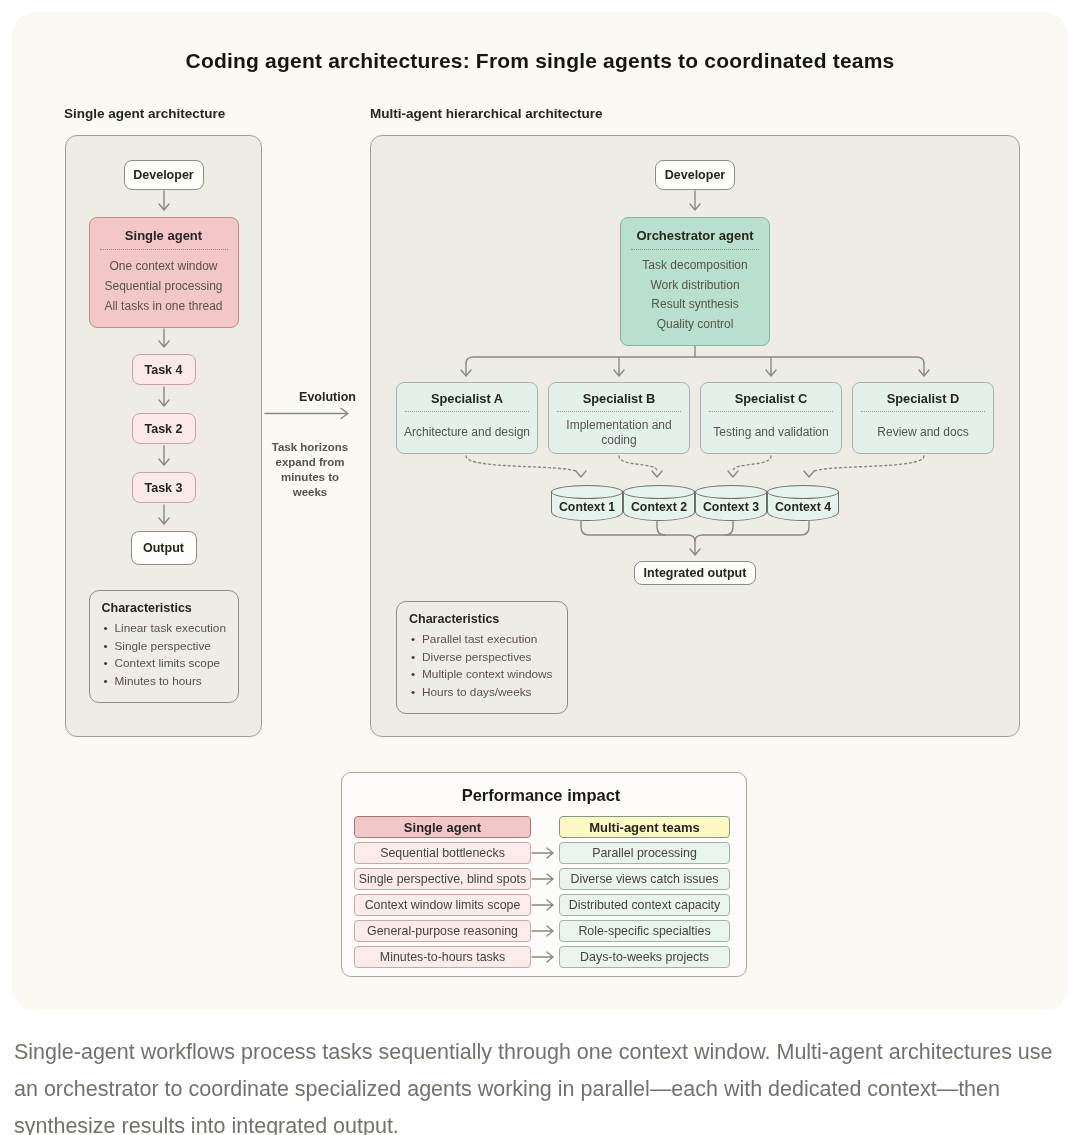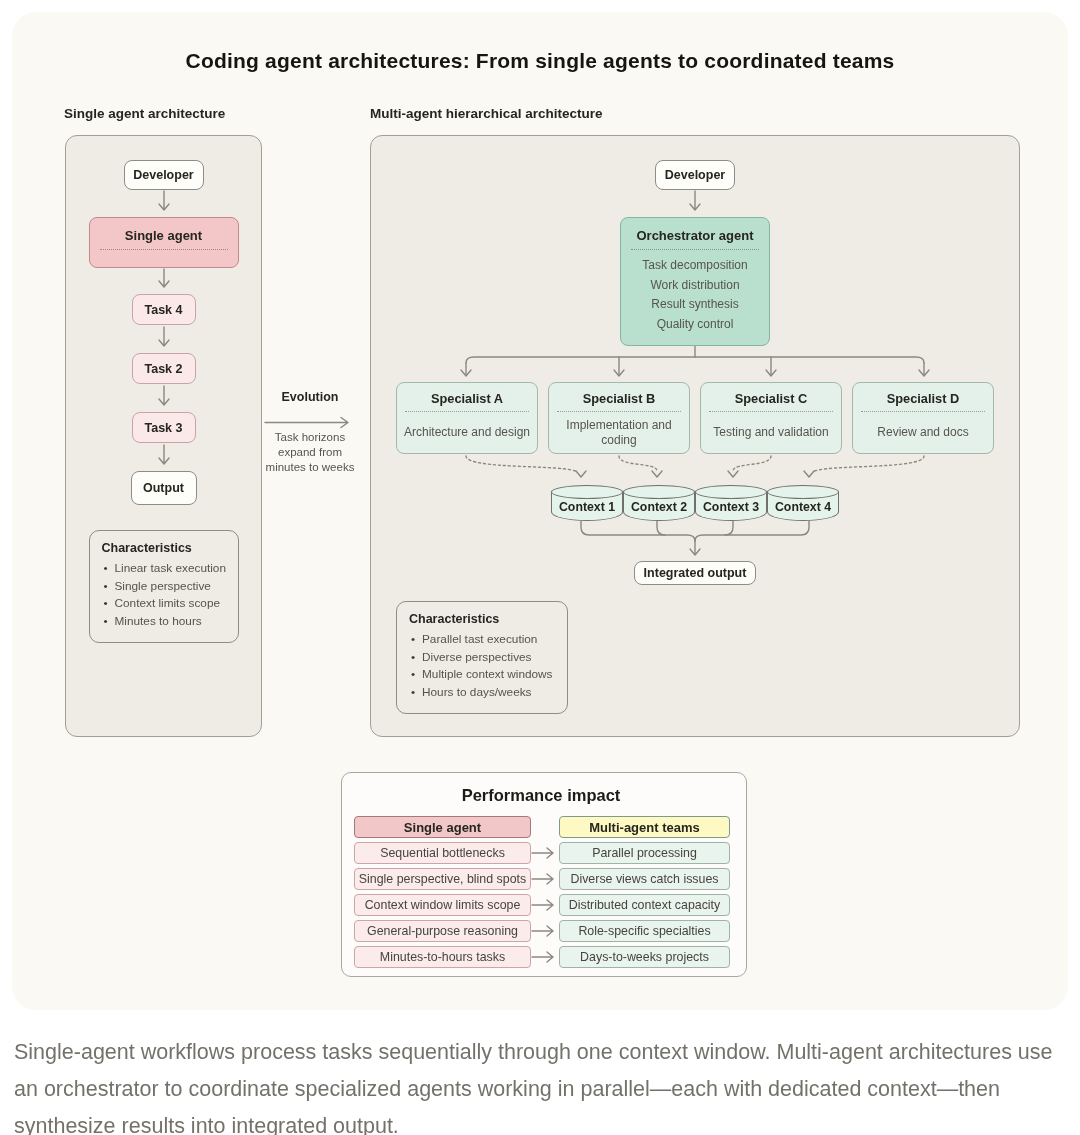--- a/index.html
+++ b/index.html
@@ -38,22 +38,22 @@
 
   .char-box { border:1.4px solid #8f8c83; border-radius:10px; padding:10px 10px 12px 12px; background:transparent; }
   .char-left { width:150px; margin-top:25px; }
   .char-right { width:172px; align-self:flex-start; margin-left:25px; margin-top:16px; }
   .char-title { font-size:12.5px; font-weight:bold; color:#26251f; margin-bottom:5px; }
   .char-list { list-style:none; }
   .char-list li { font-size:11.8px; color:#56534b; line-height:17.5px; padding-left:13px; position:relative; }
   .char-list li::before { content:"•"; position:absolute; left:2px; color:#3d3b35; }
 
   .evolution { position:absolute; left:252px; top:378px; width:92px; text-align:center; }
-  .evolution-label { font-size:12.5px; font-weight:bold; color:#26251f; margin-bottom:12px; }
-  .evolution-desc { margin-top:1px; font-size:11.5px; color:#57544c; line-height:15px; }
+  .evolution-label { font-size:12.5px; font-weight:bold; color:#26251f; margin-bottom:3px;text-align:right; }
+  .evolution-desc { margin-top:20px; font-size:11.5px; color:#57544c; line-height:15px;font-weight:bold; }
 
   .spec-row { width:100%; padding:0 25px; display:flex; gap:10px; }
   .spec-box { flex:1; height:72px; background:#e4f1ea; border:1.4px solid #a3b7ab; border-radius:8px; padding:8px 6px 6px; display:flex; flex-direction:column; text-align:center; }
   .spec-title { font-size:12.8px; font-weight:bold; color:#26251f; padding-bottom:5px; }
   .spec-desc { flex:1; display:flex; align-items:center; justify-content:center; font-size:12px; color:#57544c; line-height:15px; }
 
   .ctx-row { display:flex; margin-top:7px; }
   .cylinder { position:relative; width:72px; height:30px; background:#e4f3ec; border:1.4px solid #72706a; border-top:none; border-radius:0 0 36px 36px / 0 0 9px 9px; display:flex; align-items:center; justify-content:center; }
   .cylinder::before { content:""; position:absolute; top:-6px; left:-1.4px; right:-1.4px; height:12px; background:#e4f3ec; border:1.4px solid #72706a; border-radius:50%; }
   .cylinder span { position:relative; z-index:1; font-size:12.3px; font-weight:600; color:#26251f; padding-top:2px; }
@@ -82,20 +82,25 @@
   <div class="panel panel-left">
     <div class="node node-white dev-box">Developer</div>
 
     <svg class="arrow-svg" width="16" height="27">
       <path d="M8 1 V19 M3 14 L8 20 L13 14"></path>
     </svg>
 
     <div class="agent-card agent-pink">
       <div class="agent-title">Single agent</div>
       <div class="dotted-sep"></div>
+      <div class="agent-items">
+        <div>One context window</div>
+        <div>Sequential processing</div>
+        <div>All tasks in one thread</div>
+      </div>
     </div>
 
     <svg class="arrow-svg" width="16" height="26">
       <path d="M8 1 V18 M3 13 L8 19 L13 13"></path>
     </svg>
 
     <div class="node node-pink-light task-box">Task 4</div>
     <svg class="arrow-svg" width="16" height="28">
       <path d="M8 2 V20 M3 15 L8 21 L13 15"></path>
     </svg>

